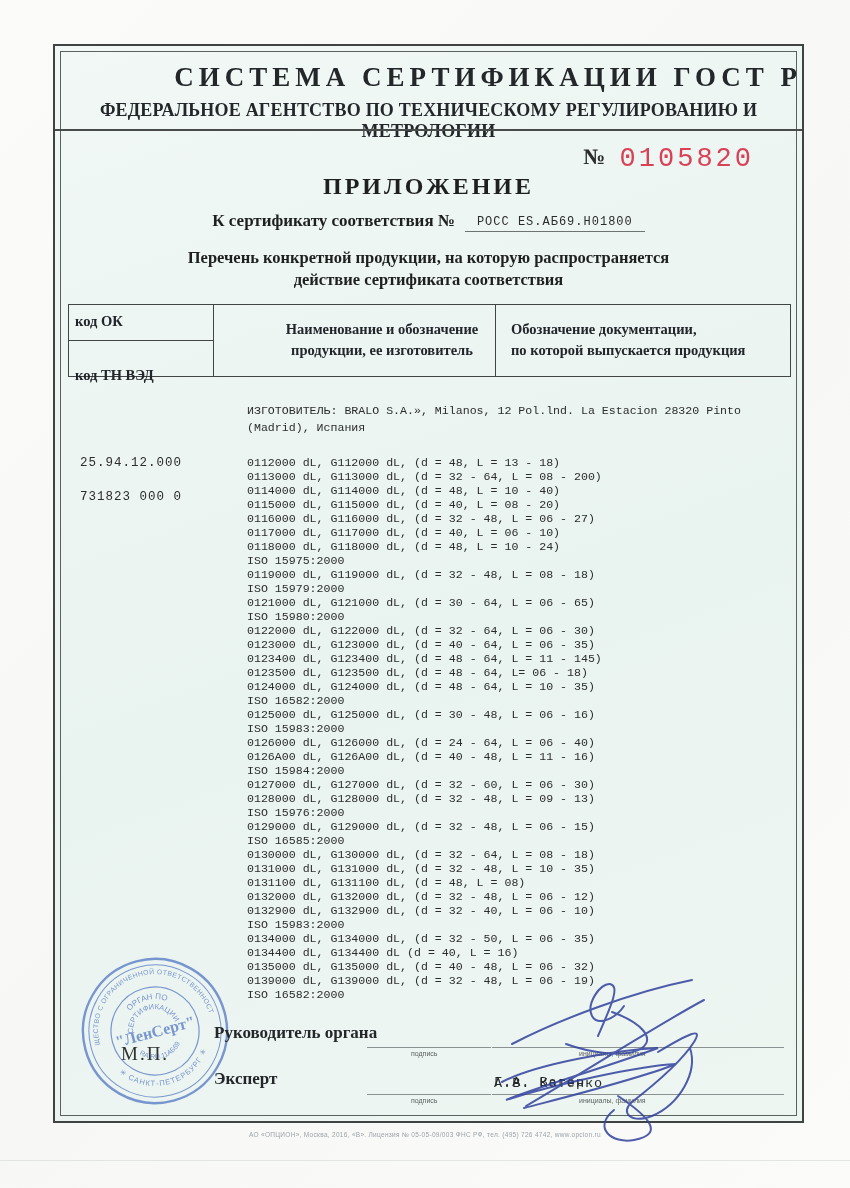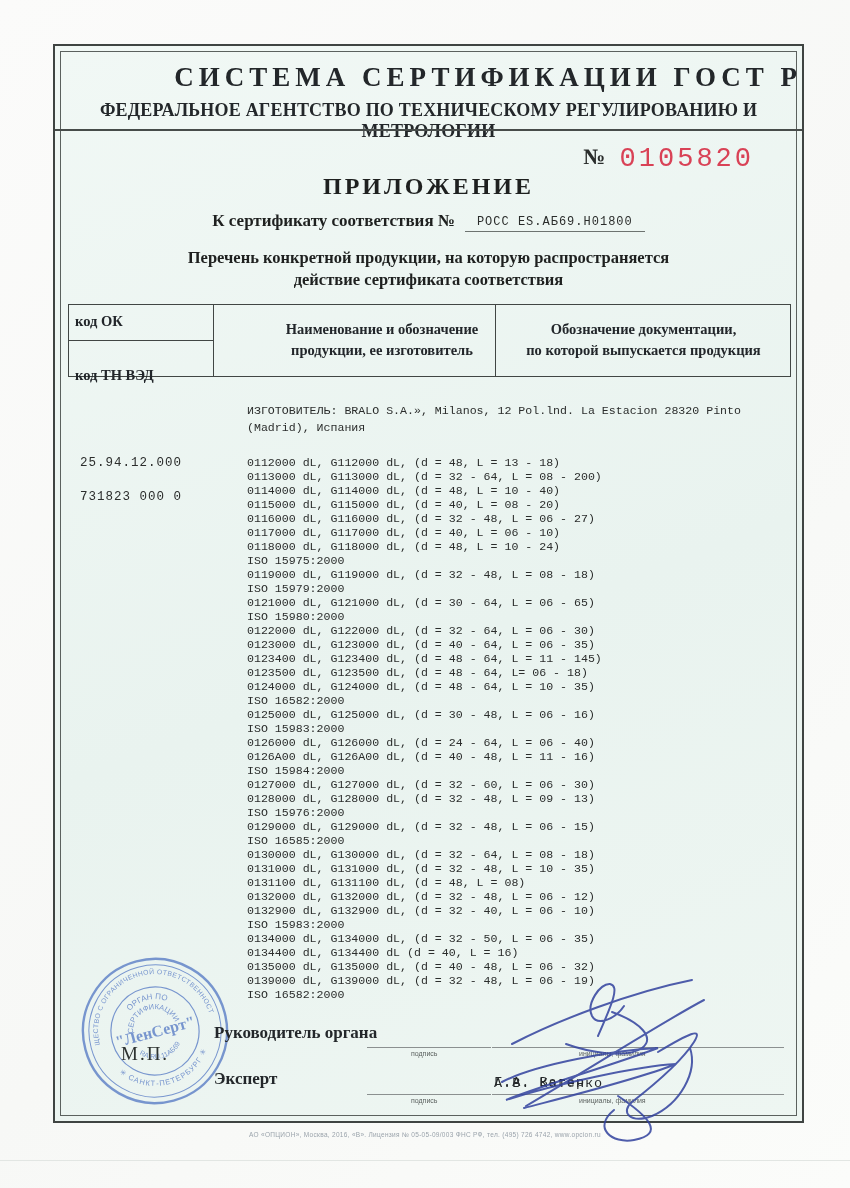--- a/index.html
+++ b/index.html
@@ -53,21 +53,21 @@
     left:13px; top:258px; width:723px; height:73px;
     border:1px solid #414644; box-sizing:border-box;
   }
   .thead .v1 { position:absolute; left:144px; top:0; bottom:0; width:1px; background:#414644; }
   .thead .v2 { position:absolute; left:426px; top:0; bottom:0; width:1px; background:#414644; }
   .thead .h1 { position:absolute; left:0; width:144px; top:35px; height:1px; background:#414644; }
   .th-cell { position:absolute; font-size:14.5px; font-weight:bold; color:#22262a; }
   .th-ok    { left:6px; top:8px; }
   .th-tnved { left:6px; top:44px;margin-top:18px; }
   .th-mid   { left:144px; width:282px; top:14px; text-align:center; white-space:pre-line; line-height:21px;margin-left:28px; }
-  .th-right { left:426px; width:297px; top:14px; text-align:center; white-space:pre-line; line-height:21px; }
+  .th-right { left:426px; width:297px; top:14px; text-align:left; white-space:pre-line; line-height:21px;padding-left:16px; }
   .mono { font-family:"Liberation Mono", monospace; color:#2b2d2c; }
   .code-ok    { left:25px; top:410px; font-size:12.5px; letter-spacing:1px; }
   .code-tnved { left:25px; top:444px; font-size:12.5px; letter-spacing:1px; }
   .manufacturer { left:192px; top:356px; font-size:11.6px; line-height:17px; width:540px; }
   .product-list { left:192px; top:410px; font-size:11.6px; line-height:14px; }
   .product-list div { white-space:pre; }
   .stamp-wrap { left:24px; top:909px; width:152px; height:152px; }
   .mp-label { left:66px; top:997px; font-size:19px; letter-spacing:2px; color:#2e3331; }
   .sig-label { font-size:17px; font-weight:bold; color:#23272a; }
   .sig-label-head   { left:159px; top:977px;text-align:right; }

